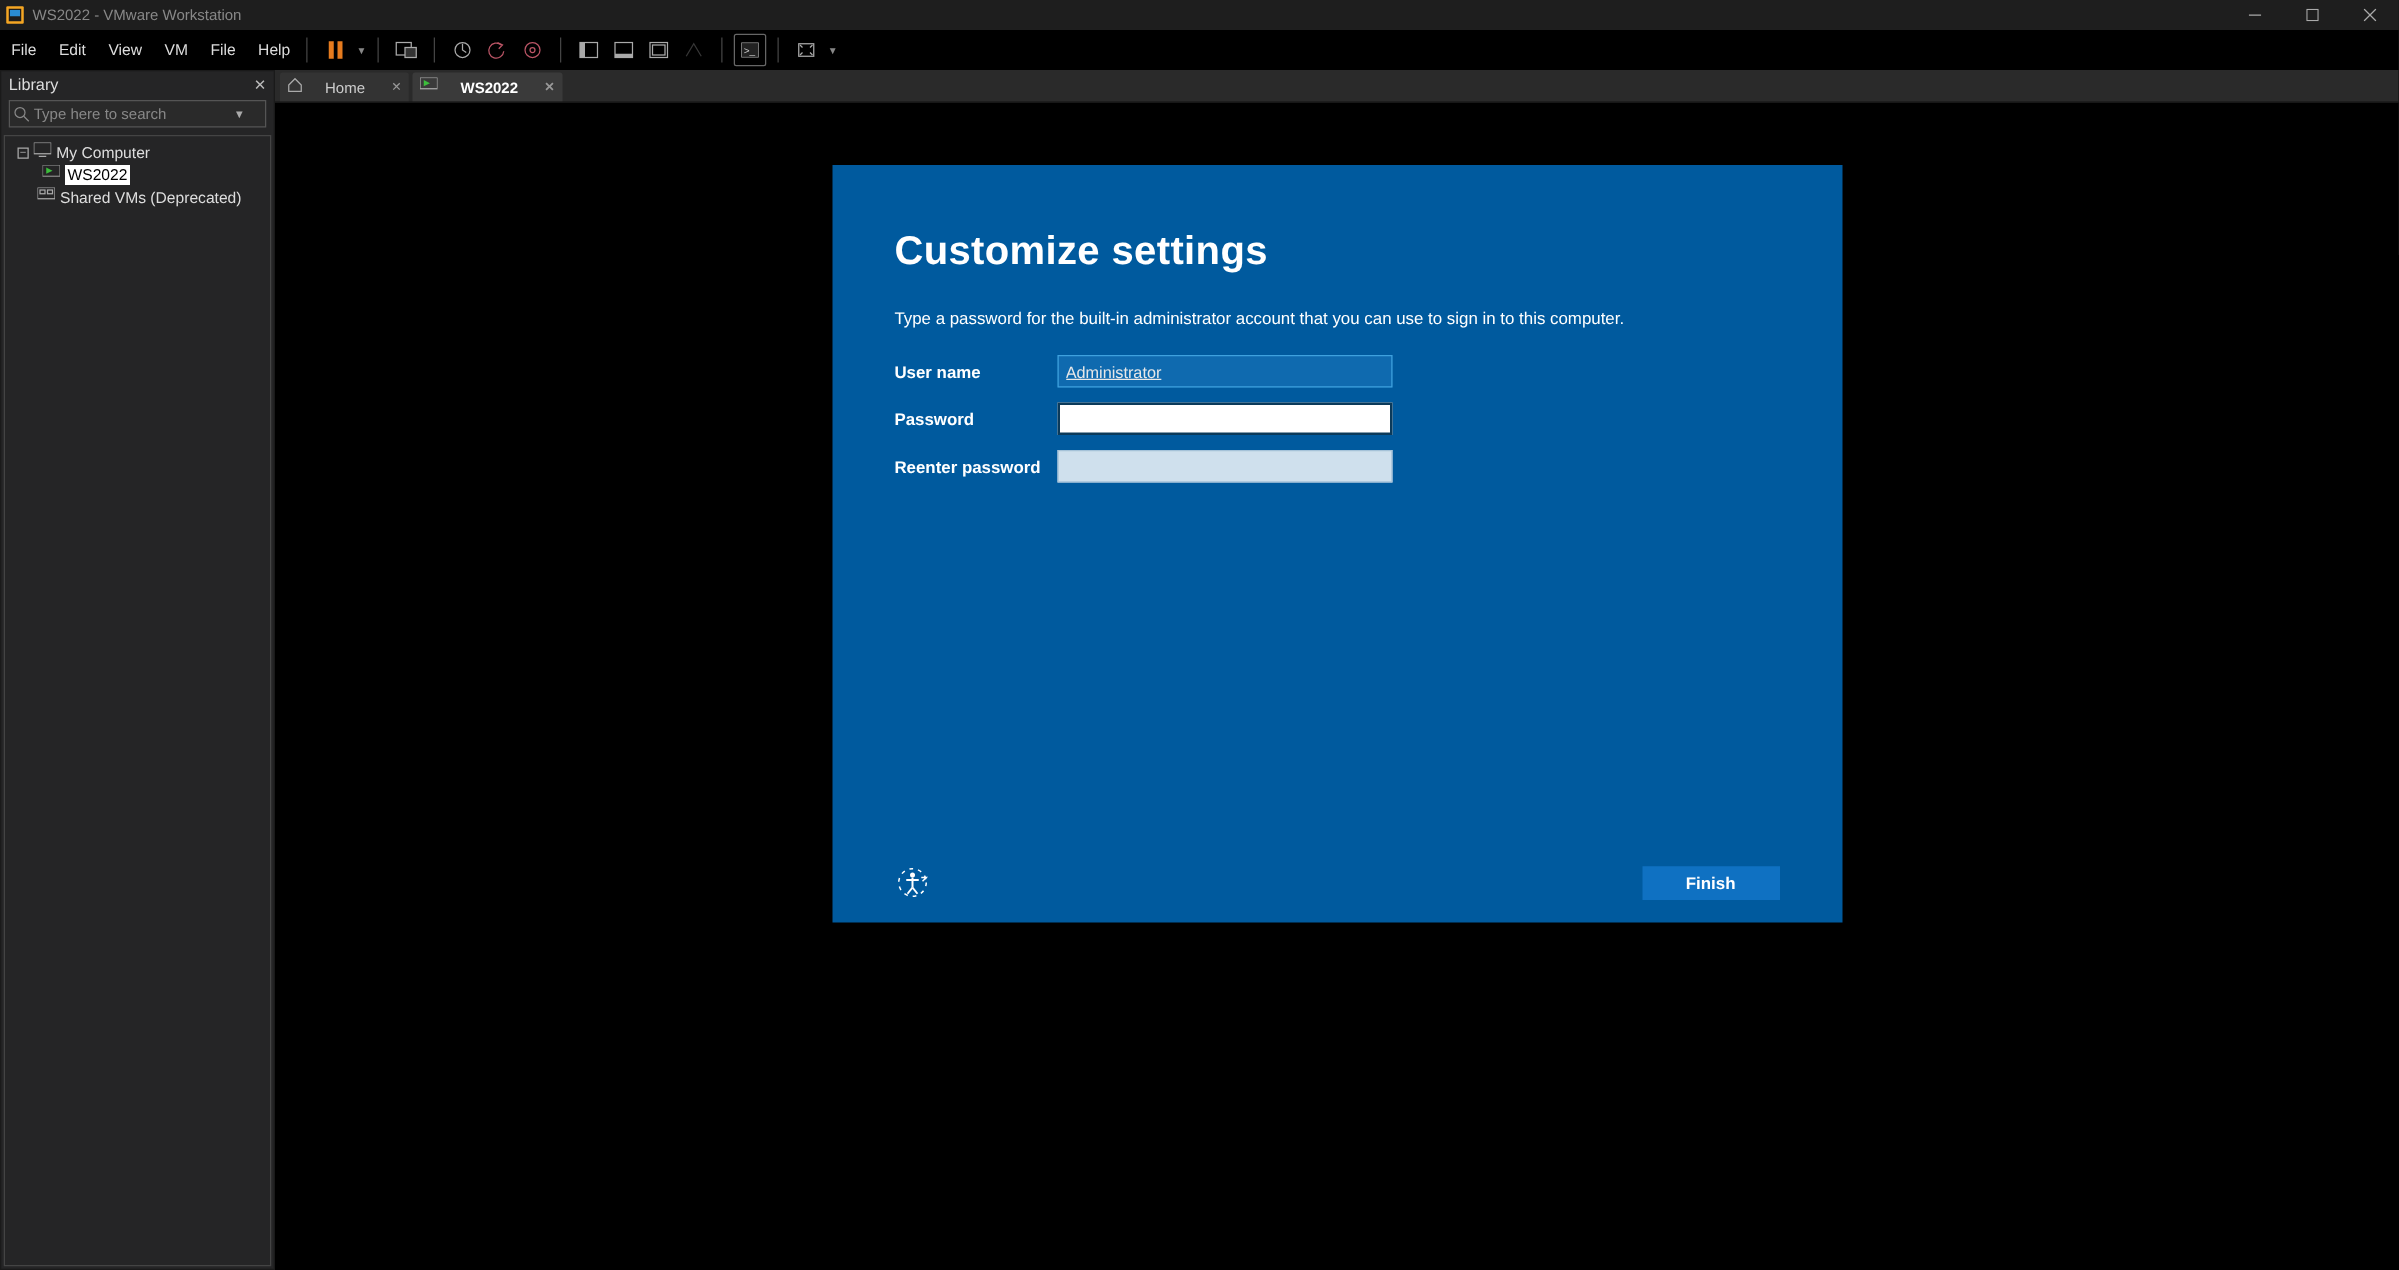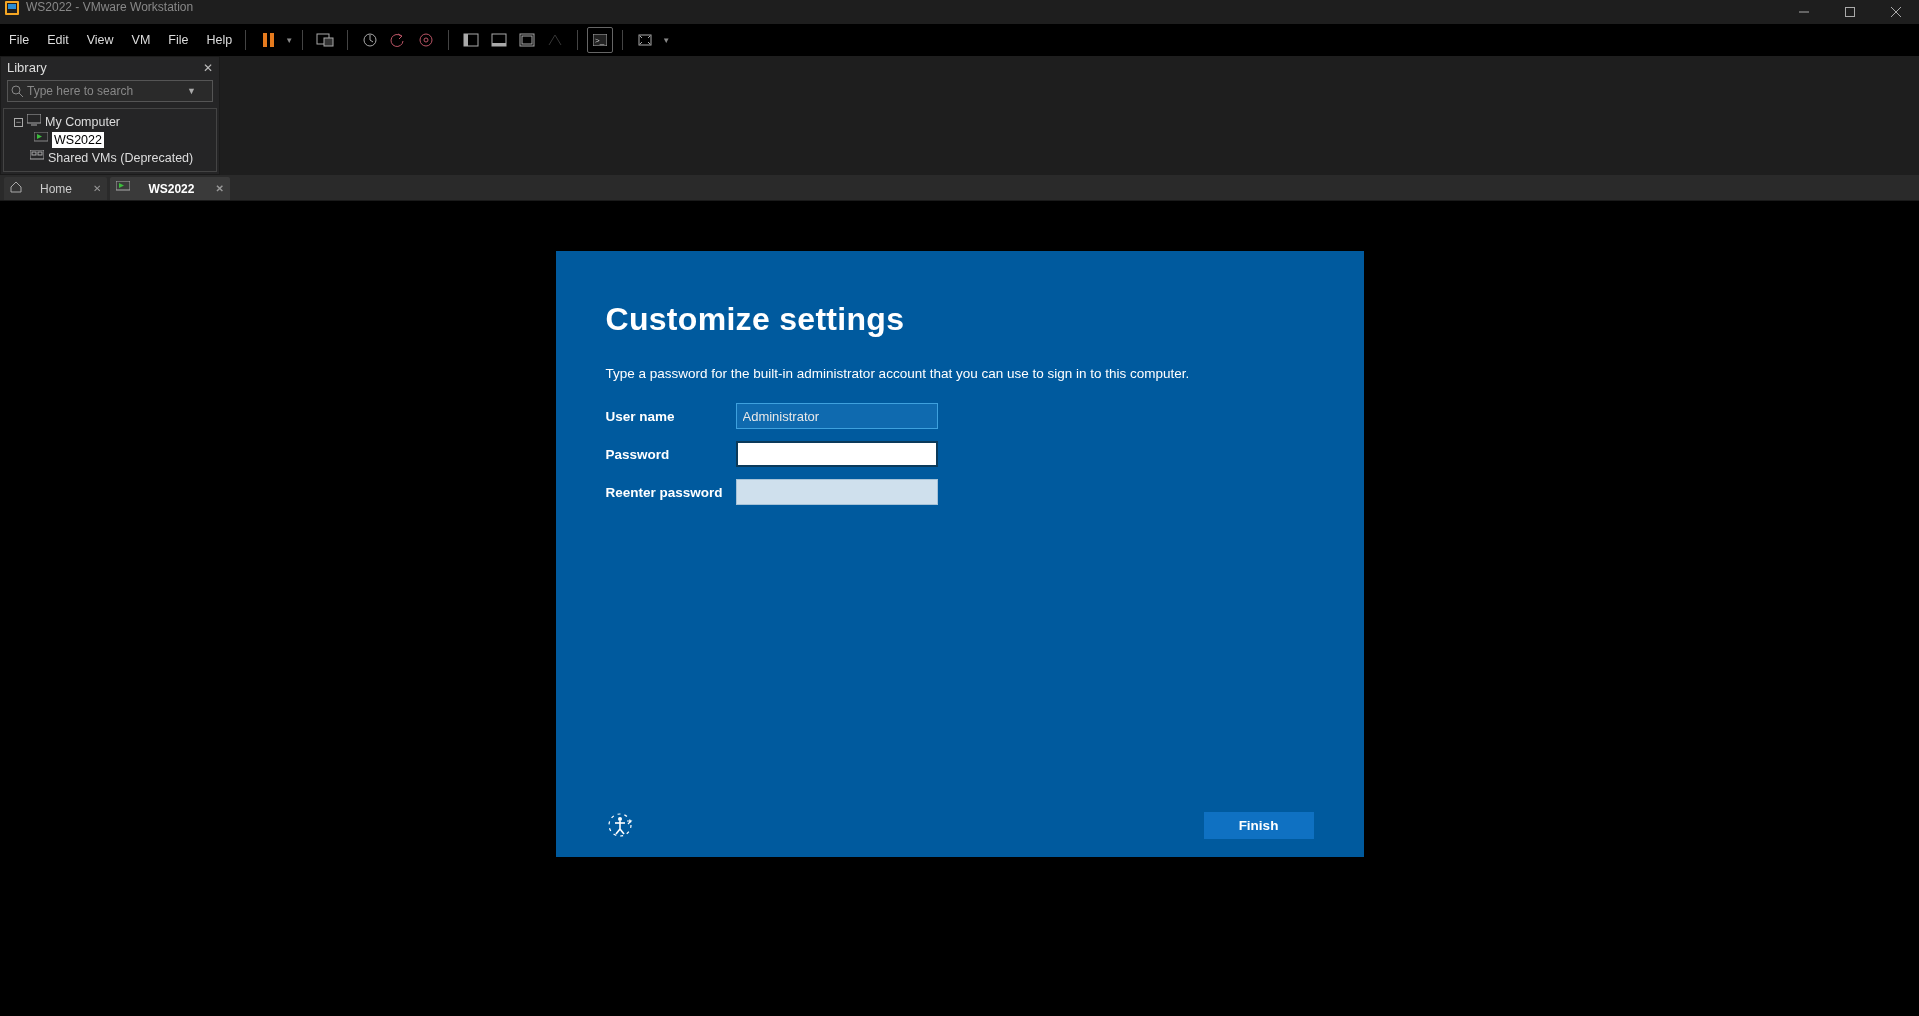--- a/index.html
+++ b/index.html
@@ -1,36 +1,36 @@
 <!DOCTYPE html>
 <html><head>
 <meta charset="utf-8">
 <style>
 * { box-sizing: border-box; margin: 0; padding: 0; }
 html, body { width: 1919px; height: 1016px; font-family: "Segoe UI", Tahoma, sans-serif; background: #1e1e1e; overflow: hidden; color: #d0d0d0; }
 
 
-.titlebar { height: 24px; background: #1e1e1e; display: flex; align-items: flex-start; padding-left: 4px; font-size: 12px; color: #888; }
+.titlebar { height: 24px; background: #1e1e1e; display: flex; align-items: center; padding-left: 4px; font-size: 12px; color: #888; }
 .titlebar .vmlogo { width: 16px; height: 16px; margin-right: 6px; display:flex; align-items:center; justify-content:center;}
 .titlebar .wincontrols { margin-left: auto; display: flex; }
 .titlebar .winbtn { width: 46px; height: 24px; display: flex; align-items: center; justify-content: center; color: #aaa; font-size: 11px; }
 
 
 .menubar { height: 32px; background: #000000; display: flex; align-items: center; font-size: 12.5px; color: #ddd; }
 .menubar .menuitem { padding: 0 9px; line-height: 32px; }
 .menubar .sep { width: 1px; height: 20px; background: #444; margin: 0 4px; }
 .toolbar-group { display: flex; align-items: center; gap: 2px; padding: 0 5px; }
 .tbtn { width: 26px; height: 26px; display: flex; align-items: center; justify-content: center; border-radius: 2px; }
 .tbtn svg { display: block; }
 .pause-glyph { display:flex; gap:3px; }
 .pause-glyph span { width:4px; height:14px; background:#e67b1e; }
 .dropdown-caret { font-size:8px; color:#888; margin-left:2px; }
 
 
-.body { display: flex; height: calc(1016px - 24px - 32px); flex-direction: column; }
+.body { display: flex; height: calc(1016px - 24px - 32px); }
 
 
 .library { width: 220px; background: #252526; display:flex; flex-direction:column; border:1px solid #1a1a1a;}
 .lib-head { display:flex; align-items:center; padding: 3px 6px; font-size:13px; color:#ddd; }
 .lib-head .close { margin-left:auto; color:#bbb; font-size:12px; }
 .lib-search { margin: 2px 6px 4px 6px; border:1px solid #555; background:#2a2a2a; height:22px; display:flex; align-items:center; padding:0 16px 0 2px; font-size:12px; color:#888; }
 .lib-search .dd { margin-left:auto; font-size:9px; color:#aaa; }
 .lib-search svg { margin-right: 3px; }
 .lib-tree { flex:1; border:1px solid #444; margin:2px; padding:4px 2px; font-size:12.5px; color:#ddd; overflow:auto;}
 .tree-row { display:flex; align-items:center; gap:4px; padding:1px 0; line-height:16px;}
@@ -48,21 +48,21 @@
 .tab .tclose { color:#999; font-size:10px; margin-left:3px;}
 .vm-stage { flex:1; display:flex; align-items:flex-start; justify-content:center; padding-top:50px; }
 
 
 .oobe { width:808px; height:606px; background:#005a9e; position:relative; color:#fff; font-family:"Segoe UI", sans-serif; }
 .oobe-inner { padding: 50px 50px 0 50px; }
 .oobe h1 { font-weight:700; font-size:32px; margin-bottom:28px; letter-spacing: 0.3px;}
 .oobe p.sub { font-size:13.5px; margin-bottom: 22px; }
 .form-row { display:flex; align-items:center; margin-bottom:12px; }
 .form-row label { width:130px; font-size:13.5px; font-weight:600; }
-.form-row input { width:202px; height:26px; font-size:13px; padding:0 6px; }
+.form-row input { width:268px; height:26px; font-size:13px; padding:0 6px;text-decoration:underline; }
 .inp-username { background:#0f6aaf; border:1px solid #3ea1de; color:#e8e8e8; }
 .inp-username::placeholder { color:#cde; opacity:0.8; }
 .inp-pass { background:#fff; border:2px solid #0b3a5a; outline:none; color:#000; }
 .inp-reenter { background:#cfe0ed; border:1px solid #a5c2d8; }
 .oobe-footer { position:absolute; left:0; right:0; bottom:18px; display:flex; align-items:center; padding:0 50px; }
 .ease-icon { width:28px; height:28px; }
 .finish-btn { margin-left:auto; background:#0f71c2; color:#fff; font-size:13.5px; font-weight:600; width:110px; height:27px; display:flex; align-items:center; justify-content:center; }
 
 .icon-monitor { width:14px; height:12px; }
 svg { pointer-events:none; }

